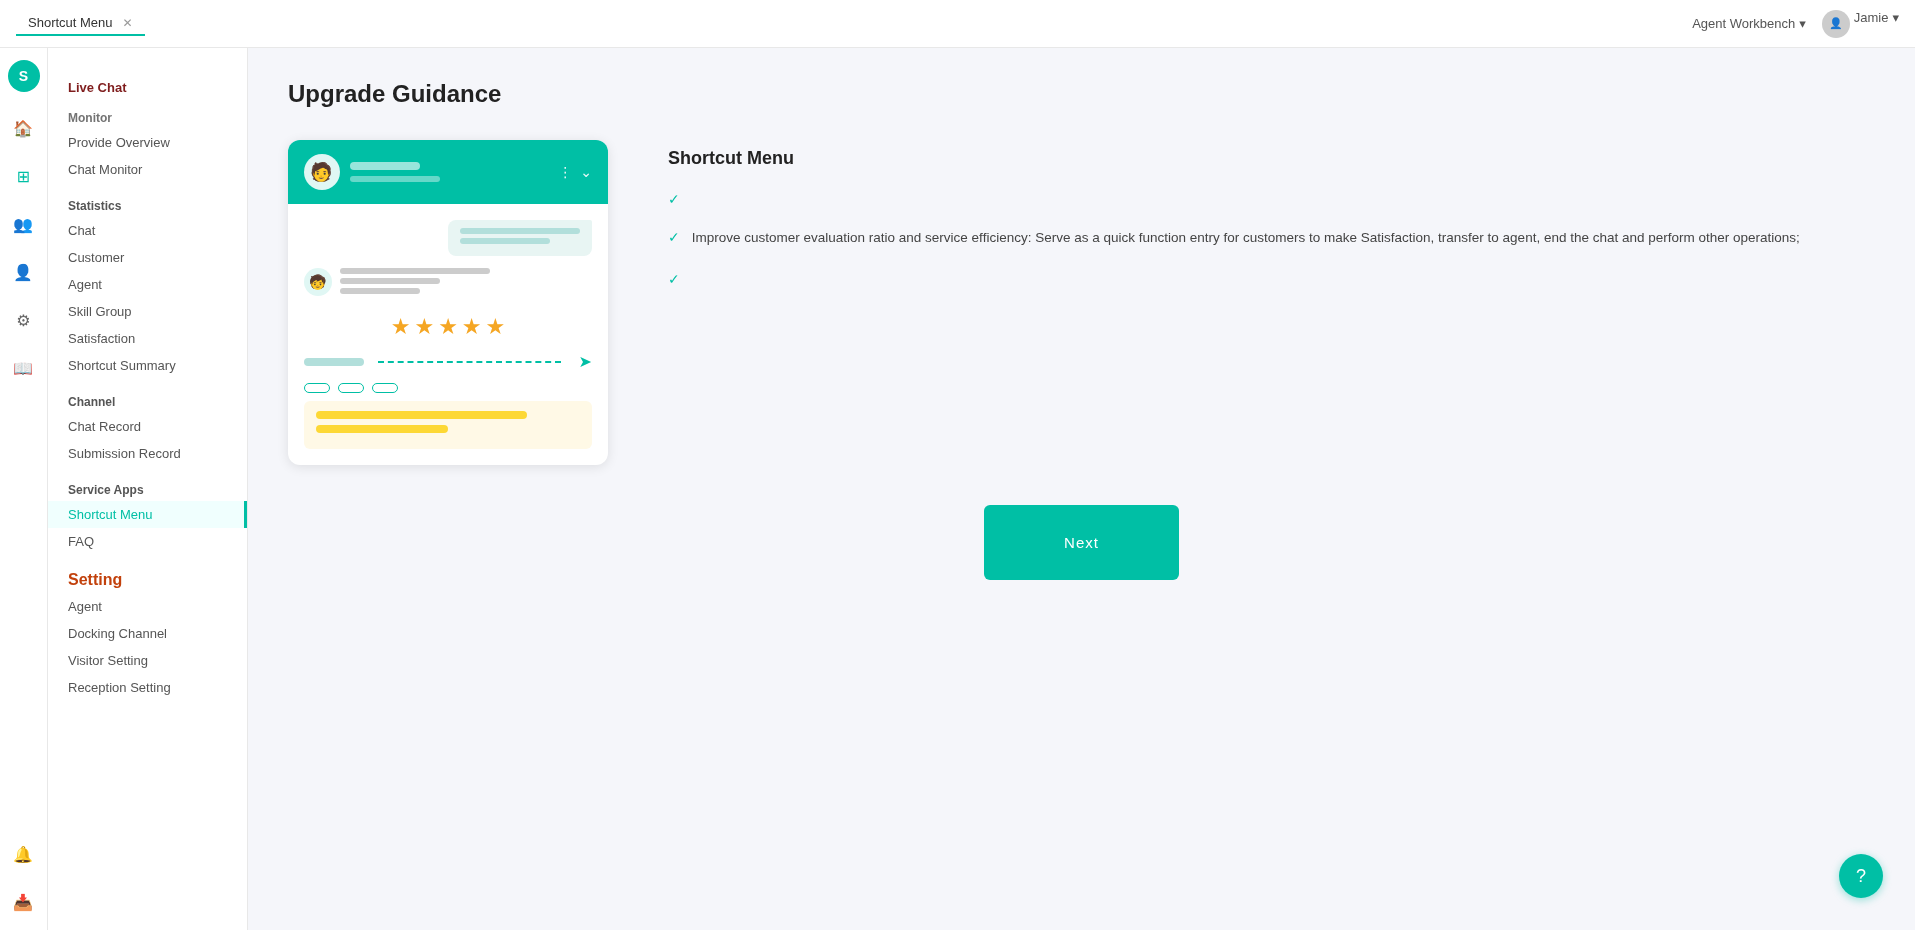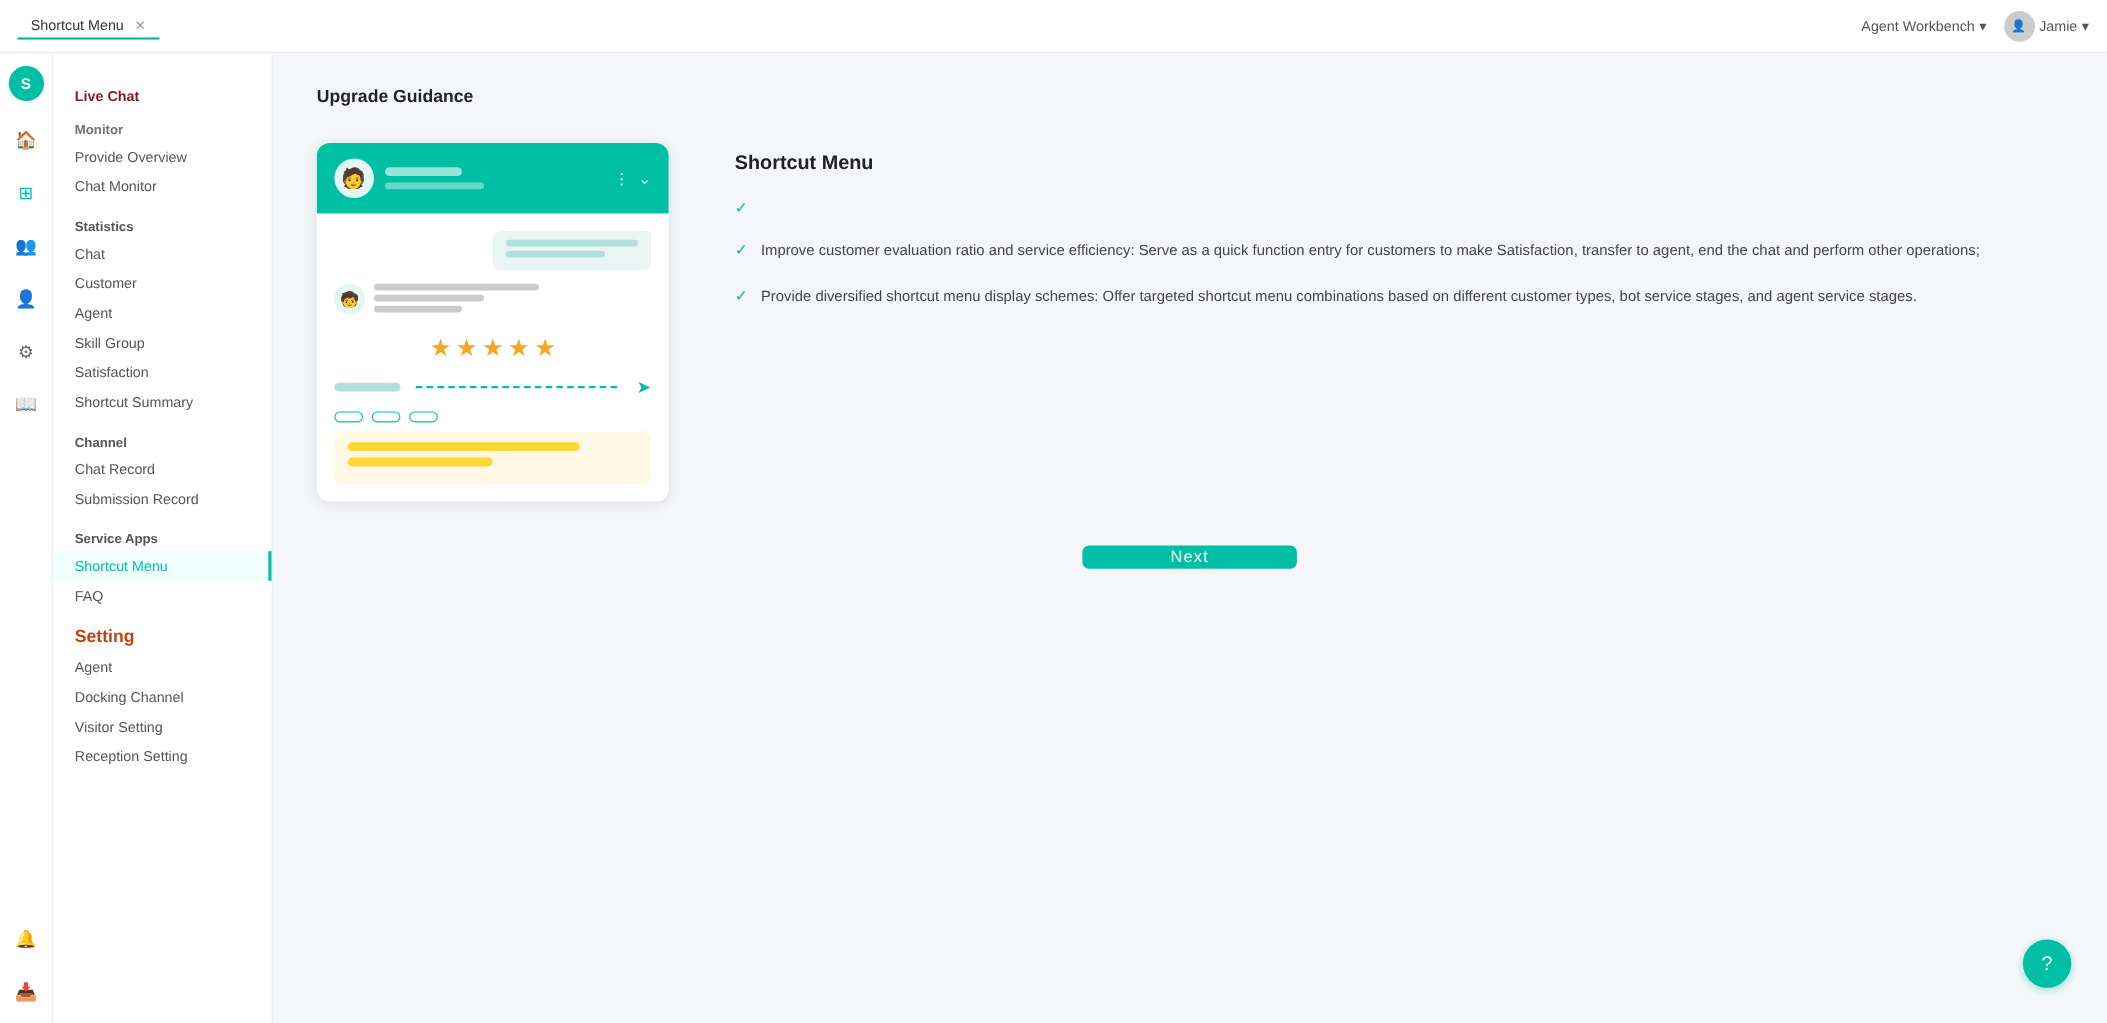--- a/index.html
+++ b/index.html
@@ -17,21 +17,21 @@
       z-index: 100;
     }
     .topbar-left { display: flex; align-items: center; gap: 8px; }
     .tab-item {
       display: flex; align-items: center; gap: 6px;
       padding: 4px 12px; border-bottom: 2px solid #00bfa5;
       font-size: 13px; color: #333; cursor: pointer;
     }
     .tab-close { color: #999; font-size: 12px; cursor: pointer; margin-left: 4px; }
     .topbar-right { display: flex; align-items: center; gap: 16px; font-size: 13px; color: #555; }
-    .topbar-right .dropdown { display: flex; align-items: center; gap: 4px; cursor: pointer; }
+    .topbar-right .dropdown { display: flex; gap: 4px; cursor: pointer; }
     .topbar-right .avatar { width: 28px; height: 28px; border-radius: 50%; background: #ccc; display: flex; align-items: center; justify-content: center; font-size: 11px; color: #fff; }
 
     
     .main-layout { display: flex; flex: 1; overflow: hidden; }
 
     
     .icon-sidebar {
       width: 48px;
       background: #fff;
       border-right: 1px solid #e8e8e8;
@@ -72,21 +72,21 @@
     }
     .nav-item.active { color: #00bfa5; border-right: 3px solid #00bfa5; background: #f0fffe; }
 
     
     .content-area {
       flex: 1;
       background: #f5f6fa;
       overflow-y: auto;
       padding: 32px 40px;
     }
-    .page-title { font-size: 16px; font-weight: 600; color: #222; margin-bottom: 32px; }
+    .page-title { font-size: 24px; font-weight: 600; color: #222; margin-bottom: 32px; }
 
     
     .content-grid {
       display: flex;
       gap: 60px;
       align-items: flex-start;
     }
 
     
     .preview-card {
@@ -156,21 +156,21 @@
     .info-title { font-size: 18px; font-weight: 600; color: #222; margin-bottom: 20px; }
     .info-item { display: flex; gap: 12px; margin-bottom: 20px; align-items: flex-start; }
     .info-check { color: #00bfa5; font-size: 14px; margin-top: 2px; flex-shrink: 0; }
     .info-text { font-size: 13.5px; color: #444; line-height: 1.6; }
 
     
     .next-btn-area { display: flex; justify-content: center; margin-top: 40px; }
     .next-btn {
       background: #00bfa5; color: #fff;
       border: none; border-radius: 6px;
-      padding: 2px 80px; font-size: 15px; font-weight: 500;
+      padding: 29px 80px; font-size: 15px; font-weight: 500;
       cursor: pointer; letter-spacing: 1px;
     }
 
     
     .help-btn {
       position: fixed; bottom: 32px; right: 32px;
       width: 44px; height: 44px; border-radius: 50%;
       background: #00bfa5; color: #fff;
       display: flex; align-items: center; justify-content: center;
       font-size: 18px; cursor: pointer; box-shadow: 0 2px 8px rgba(0,191,165,0.4);
@@ -311,21 +311,20 @@
           <span class="info-check">✓</span>
         </div>
 
         <div class="info-item">
           <span class="info-check">✓</span>
           <span class="info-text">Improve customer evaluation ratio and service efficiency: Serve as a quick function entry for customers to make Satisfaction, transfer to agent, end the chat and perform other operations;</span>
         </div>
 
         <div class="info-item">
           <span class="info-check">✓</span>
-          <span class="info-text">Provide diversified shortcut menu display schemes: Offer targeted shortcut menu combinations based on different customer types, bot service stages, and agent service stages.</span>
         </div>
       </div>
     </div>
 
     <div class="next-btn-area">
       <button class="next-btn">Next</button>
     </div>
   </div>
 </div>
 

